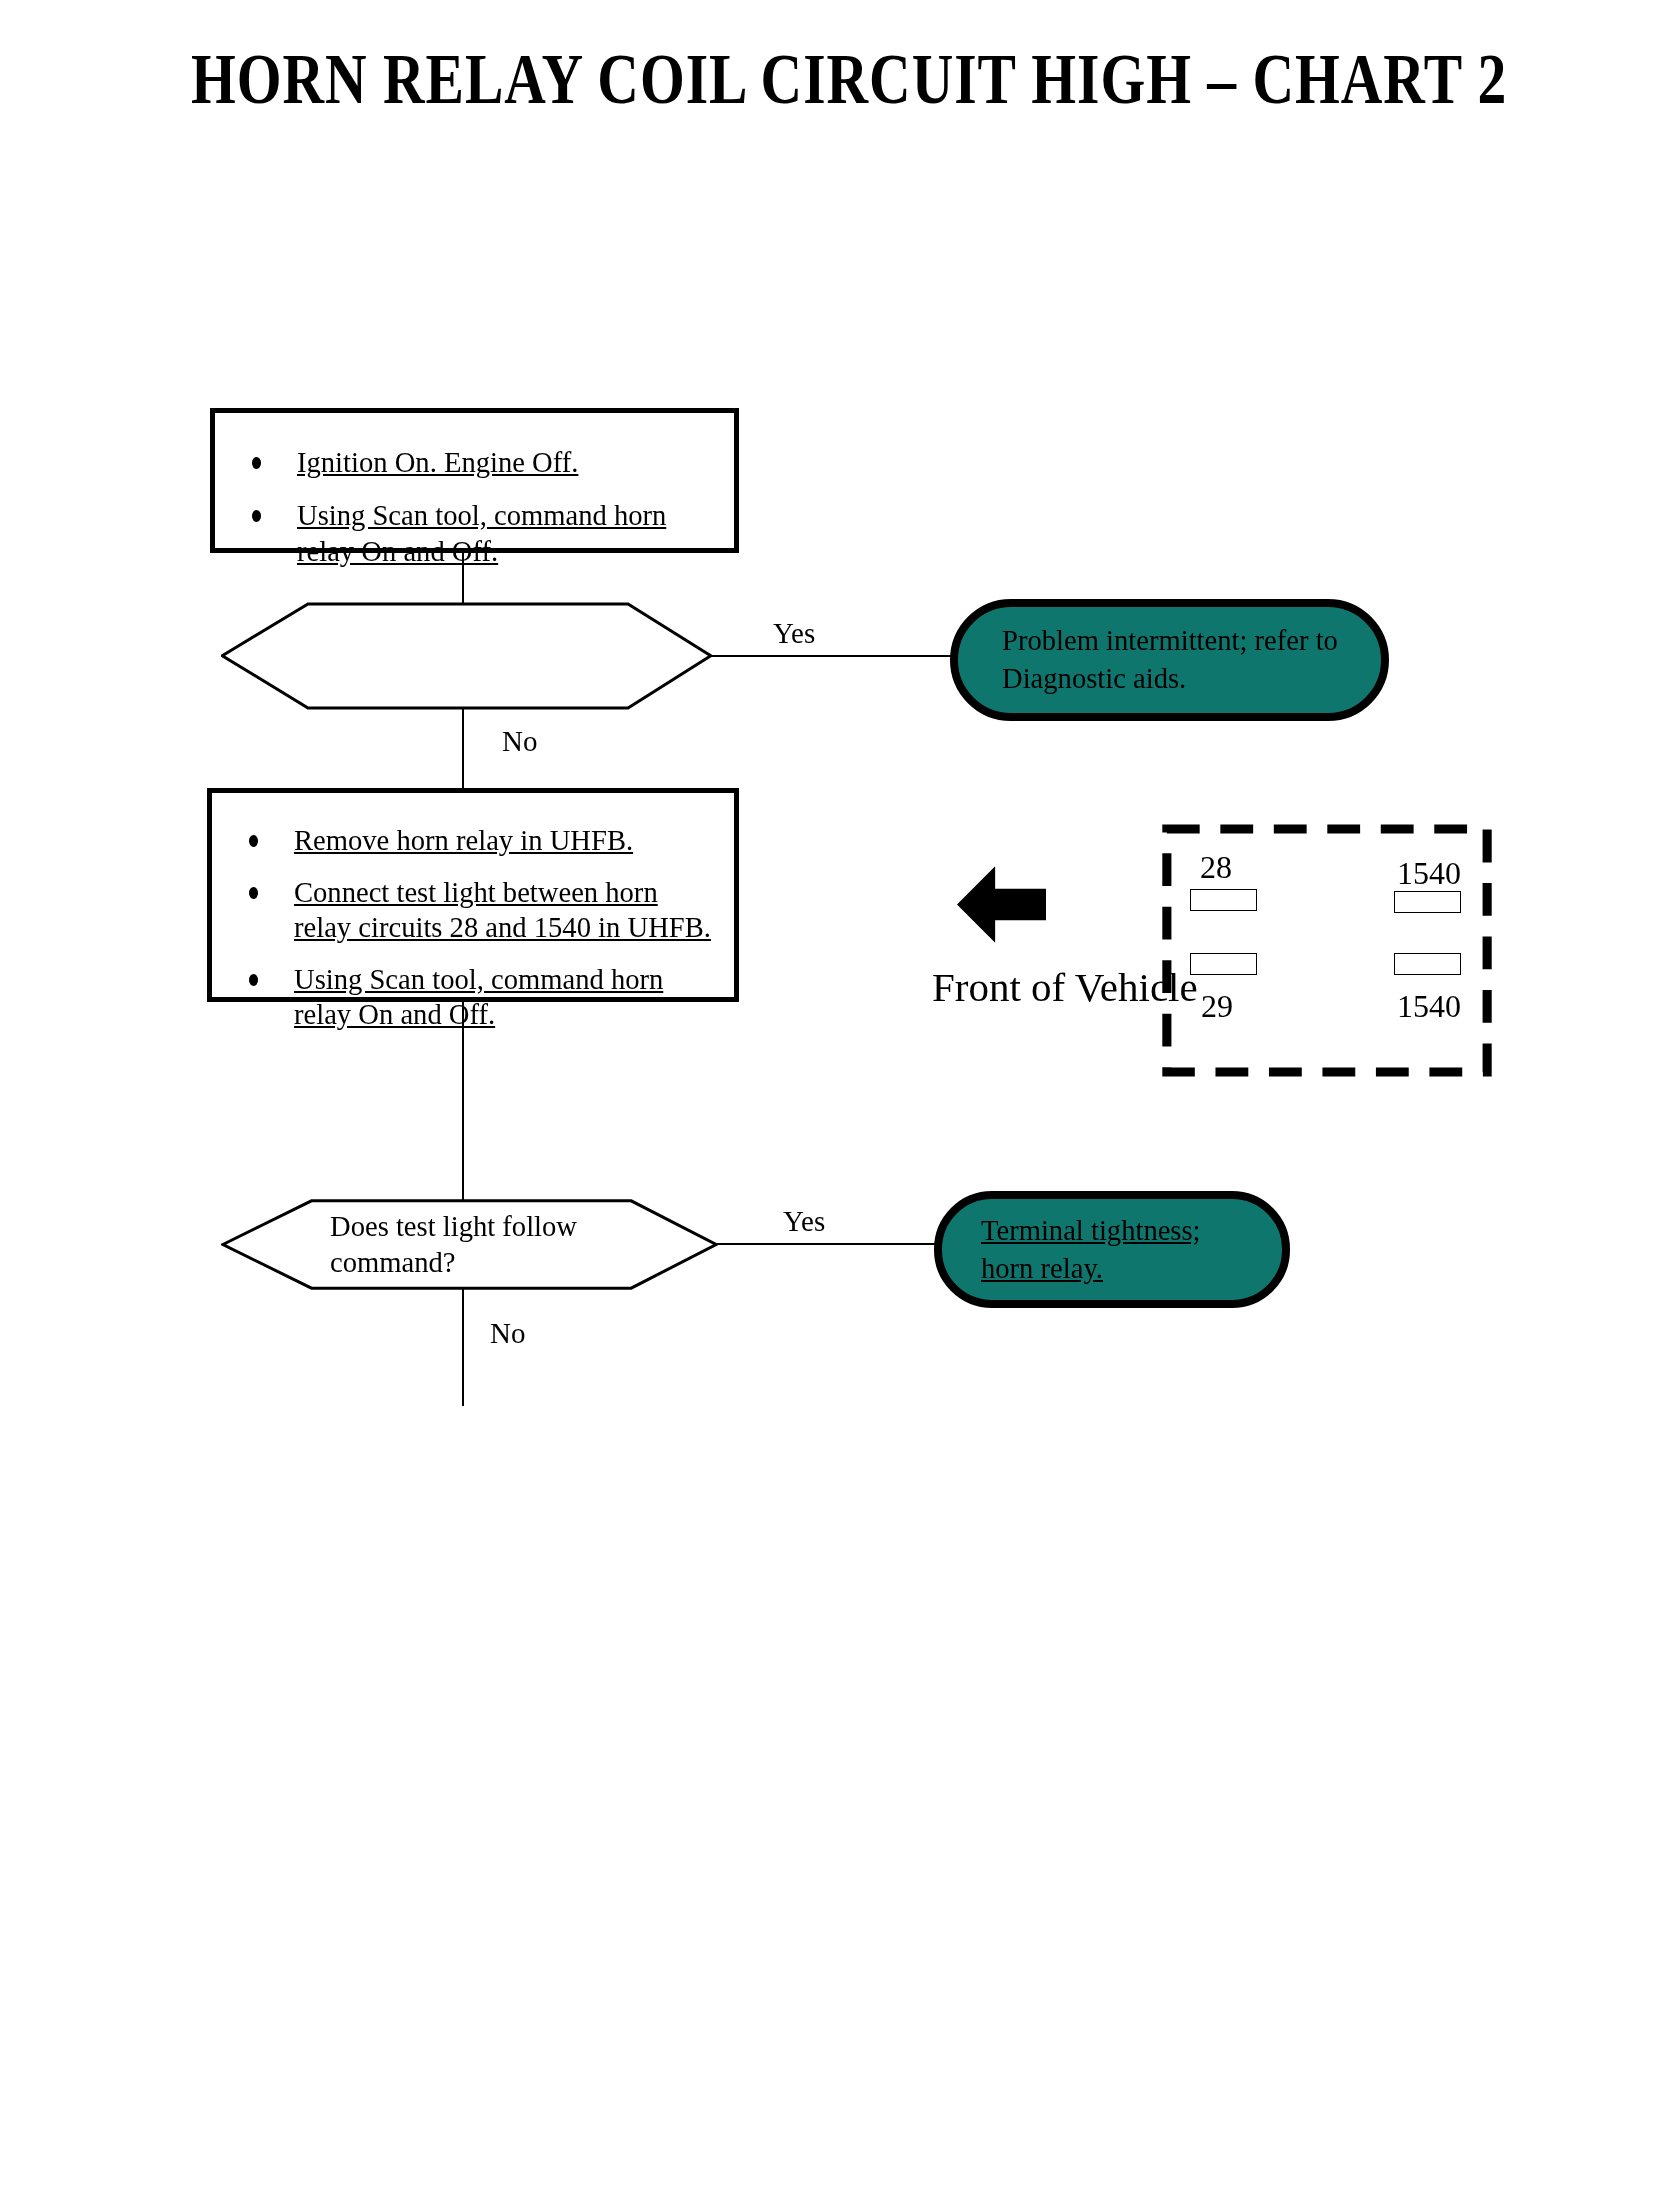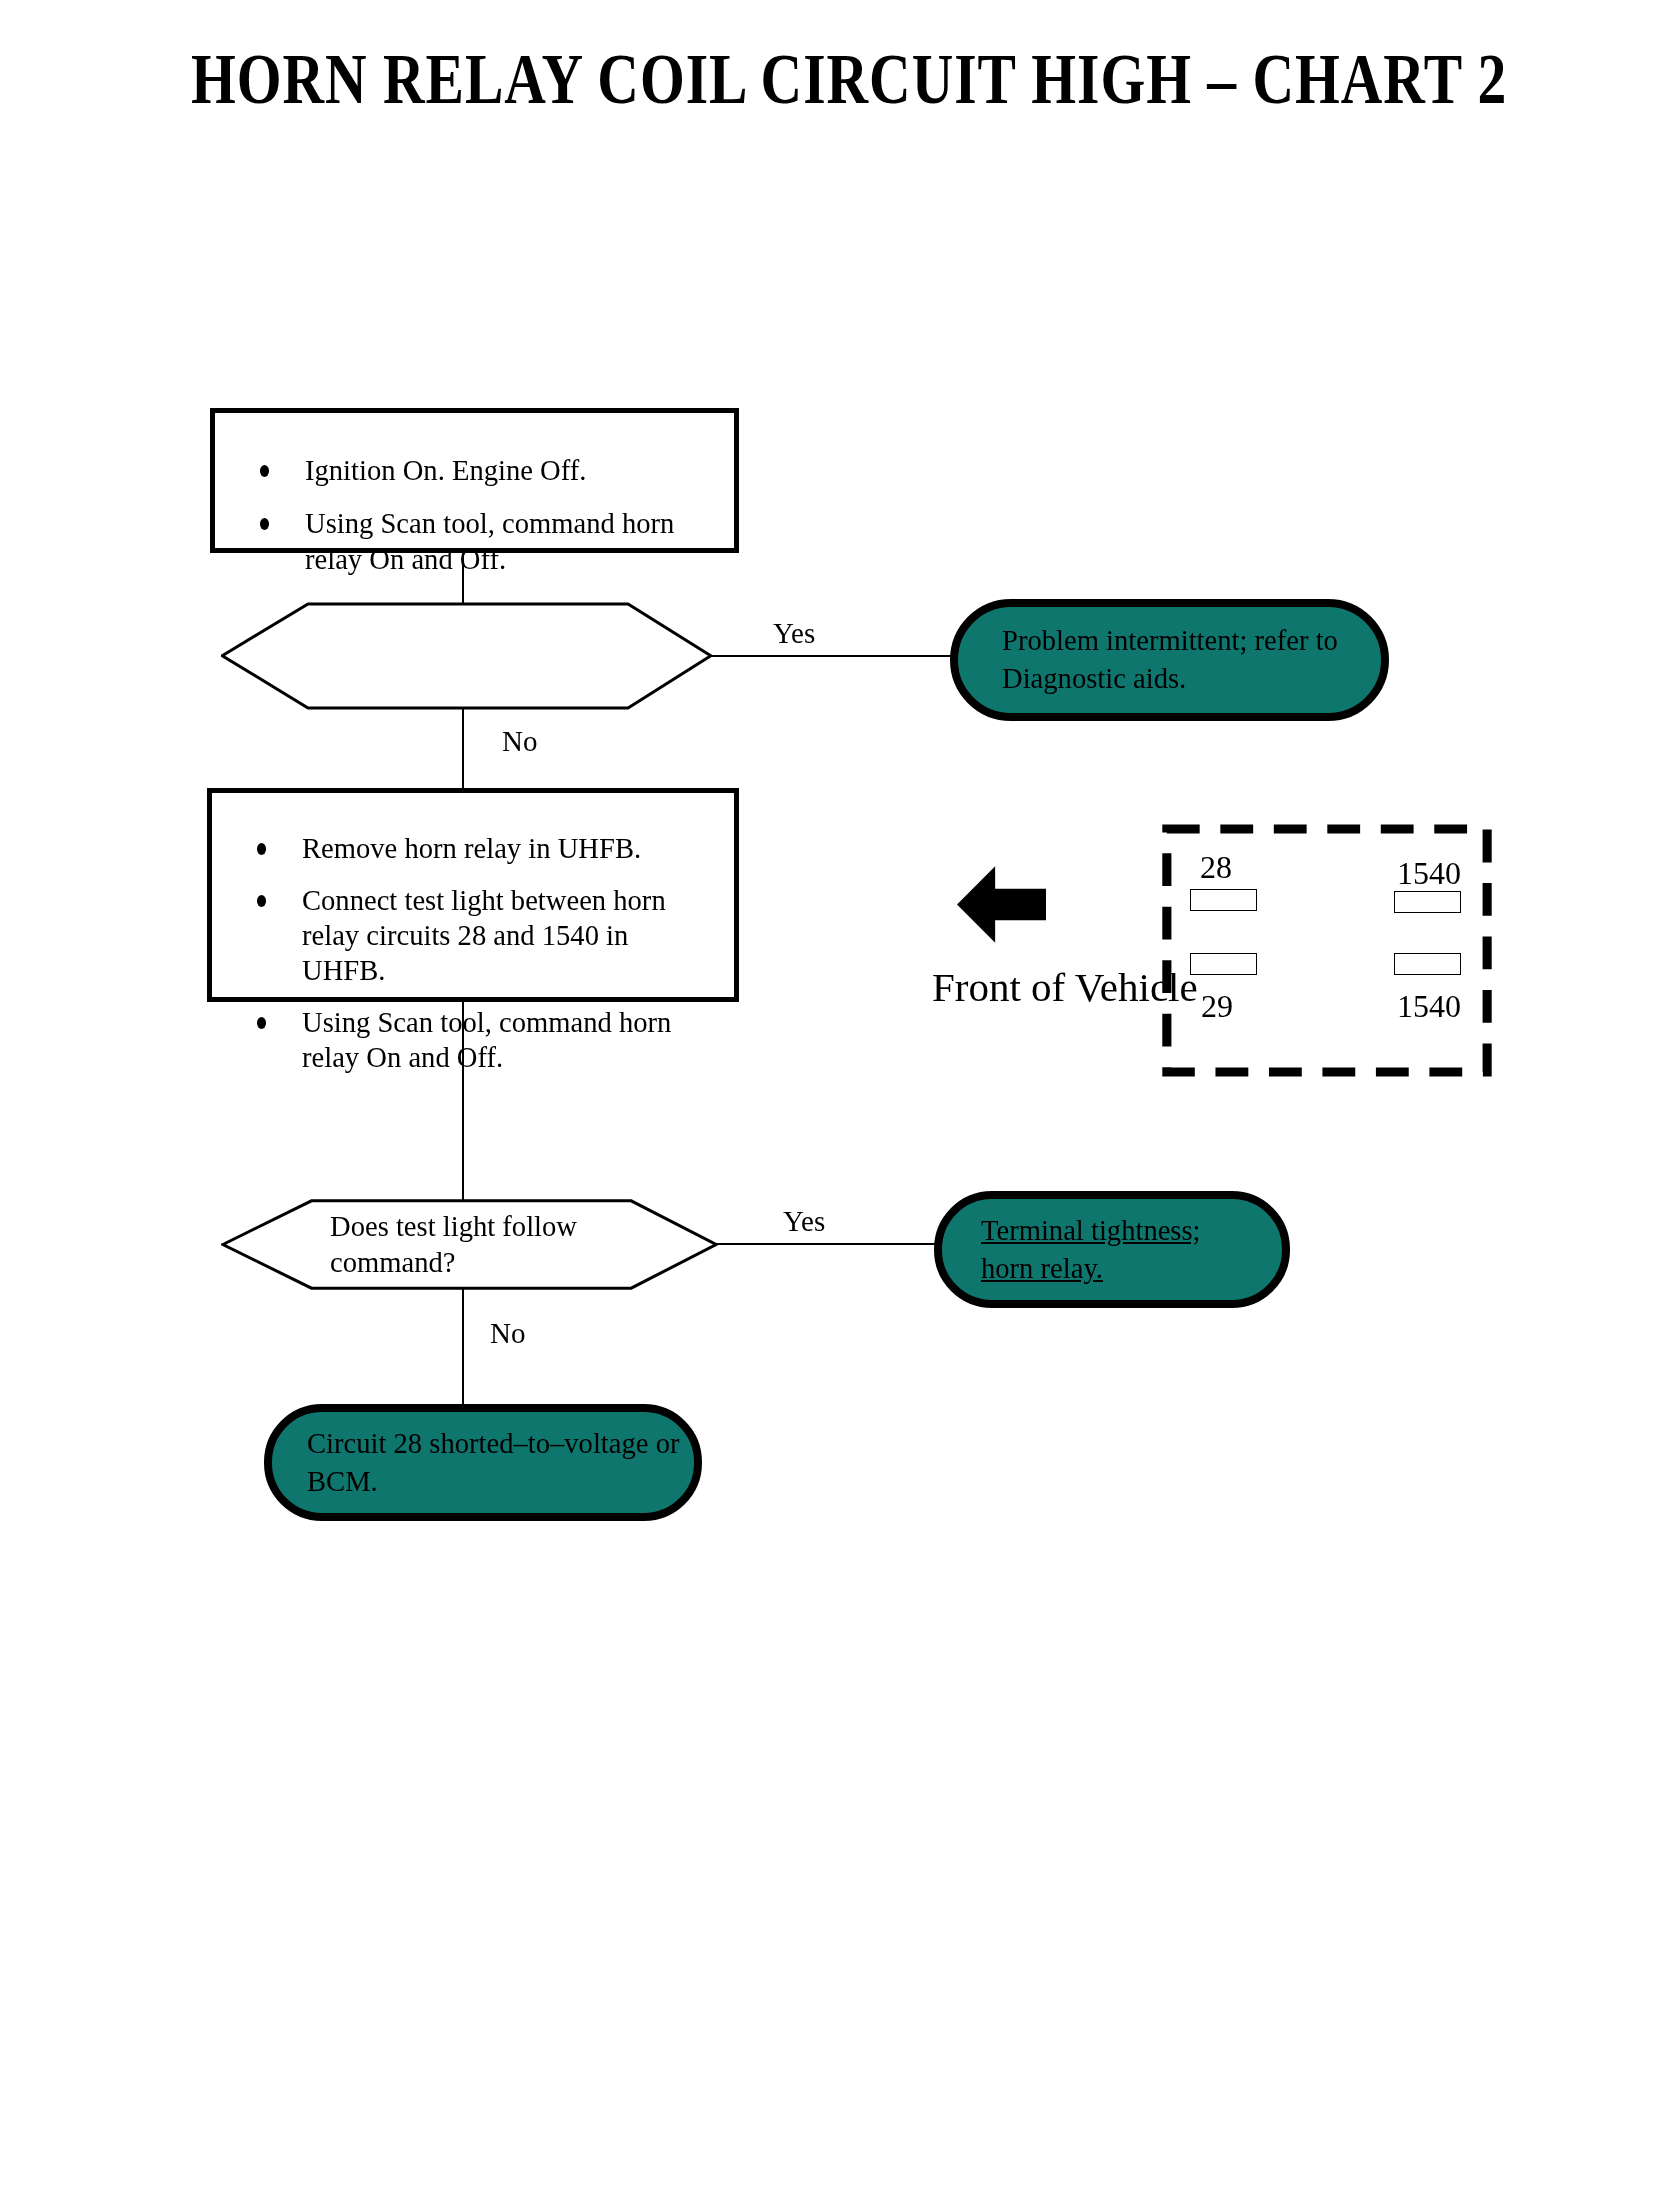--- a/index.html
+++ b/index.html
@@ -25,22 +25,23 @@
     transform-origin:left top;
   }
 
   
   .process{
     border:5.5px solid #000;
     background:#fff;
     box-sizing:border-box;
   }
   .process ul{
-    margin:16px; padding:0;
+    margin:8px; padding:0;
     list-style:none;
+    text-decoration:underline;
   }
   .process li{
     position:relative;
     padding-left:74px;
     padding-right:12px;
     font-size:28.6px;
     line-height:35px;
     max-width:450px;
   }
   .process li + li{margin-top:17px;}
@@ -195,19 +196,15 @@
   <div class="abs edge-label" style="left:783px; top:1207px;">Yes</div>
 
   <div class="abs stadium" style="left:934px; top:1191px; width:356px; height:117px; border-radius:58px; padding-left:39px;text-decoration:underline;">
     <div>Terminal tightness;</div>
     <div>horn relay.</div>
   </div>
 
   <div class="abs vline" style="left:462px; top:1289px; height:117px;"></div>
   <div class="abs edge-label" style="left:490px; top:1319px;">No</div>
 
-  <div class="abs stadium" style="left:264px; top:1404px; width:438px; height:117px; border-radius:58px; padding-left:35px;">
-    <div>Circuit 28 shorted–to–voltage or</div>
-    <div>BCM.</div>
-  </div>
 
 </div>
 
 
 </body></html>

